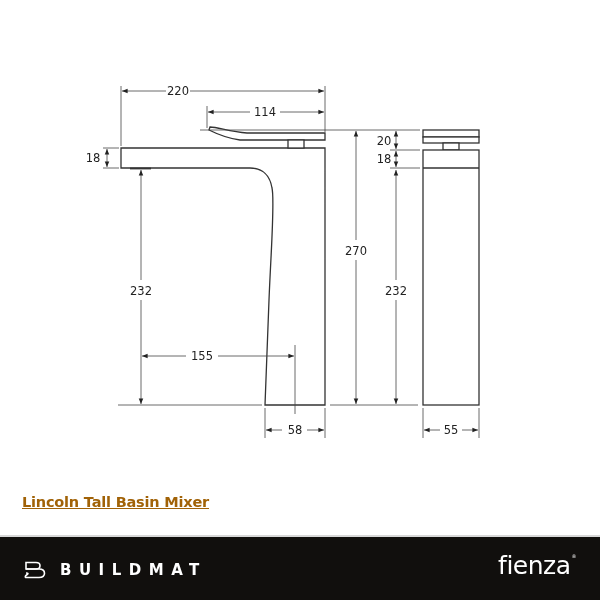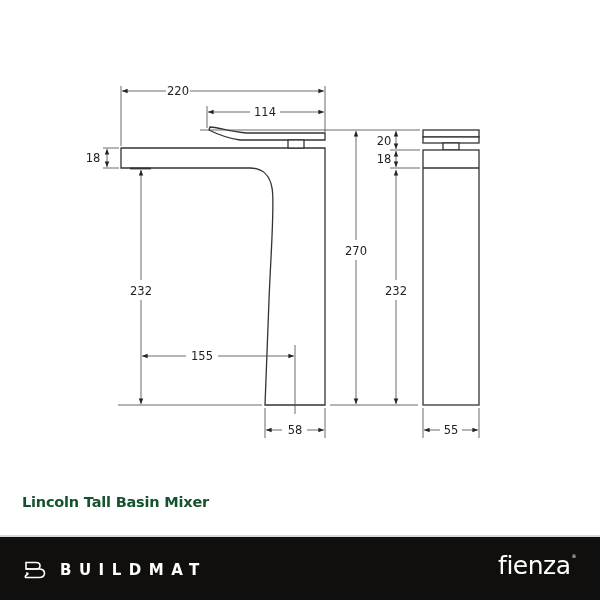--- a/index.html
+++ b/index.html
@@ -1,20 +1,20 @@
 <!DOCTYPE html>
 <html><head>
 <meta charset="utf-8">
 <style>
   html, body { margin: 0; padding: 0; background: #ffffff; }
   body { width: 600px; height: 600px; position: relative; overflow: hidden; font-family: "Liberation Sans", sans-serif; }
   #drawing { position: absolute; left: 0; top: 0; width: 520px; height: 480px; }
   #drawing svg { display: block; }
   .dim { font-family: "DejaVu Sans", sans-serif; font-size: 11.5px; fill: #222; }
-  .title { position: absolute; left: 22px; top: 494px; font-family: "DejaVu Sans", sans-serif; font-weight: bold; font-size: 14.5px; color: #14532d; letter-spacing: -0.2px; }
+  .title { position: absolute; left: 22px; top: 494px; font-family: "DejaVu Sans", sans-serif; font-weight: bold; font-size: 14.5px; color: #a16207; letter-spacing: -0.2px; text-decoration: underline; }
   .footer { position: absolute; left: 0; top: 535px; width: 600px; height: 65px; background: #110f0d; border-top: 2px solid #d8d8d8; }
   .bm-logo { position: absolute; left: 24px; top: 24px; display: flex; align-items: flex-start; }
   .bm-icon { width: 22px; height: 18px; margin-right: 14px; }
   .bm-text { color: #fff; font-family: "DejaVu Sans", sans-serif; font-size: 15px; font-weight: bold; letter-spacing: 7.5px; }
   .fz-text { position: absolute; right: 24px; top: 14px; color: #fff; font-family: "DejaVu Sans", sans-serif; font-size: 25px; letter-spacing: -0.5px; }
   .fz-reg { font-size: 5px; vertical-align: 16px; margin-left: 1px; }
 </style>
 </head>
 <body>
 

